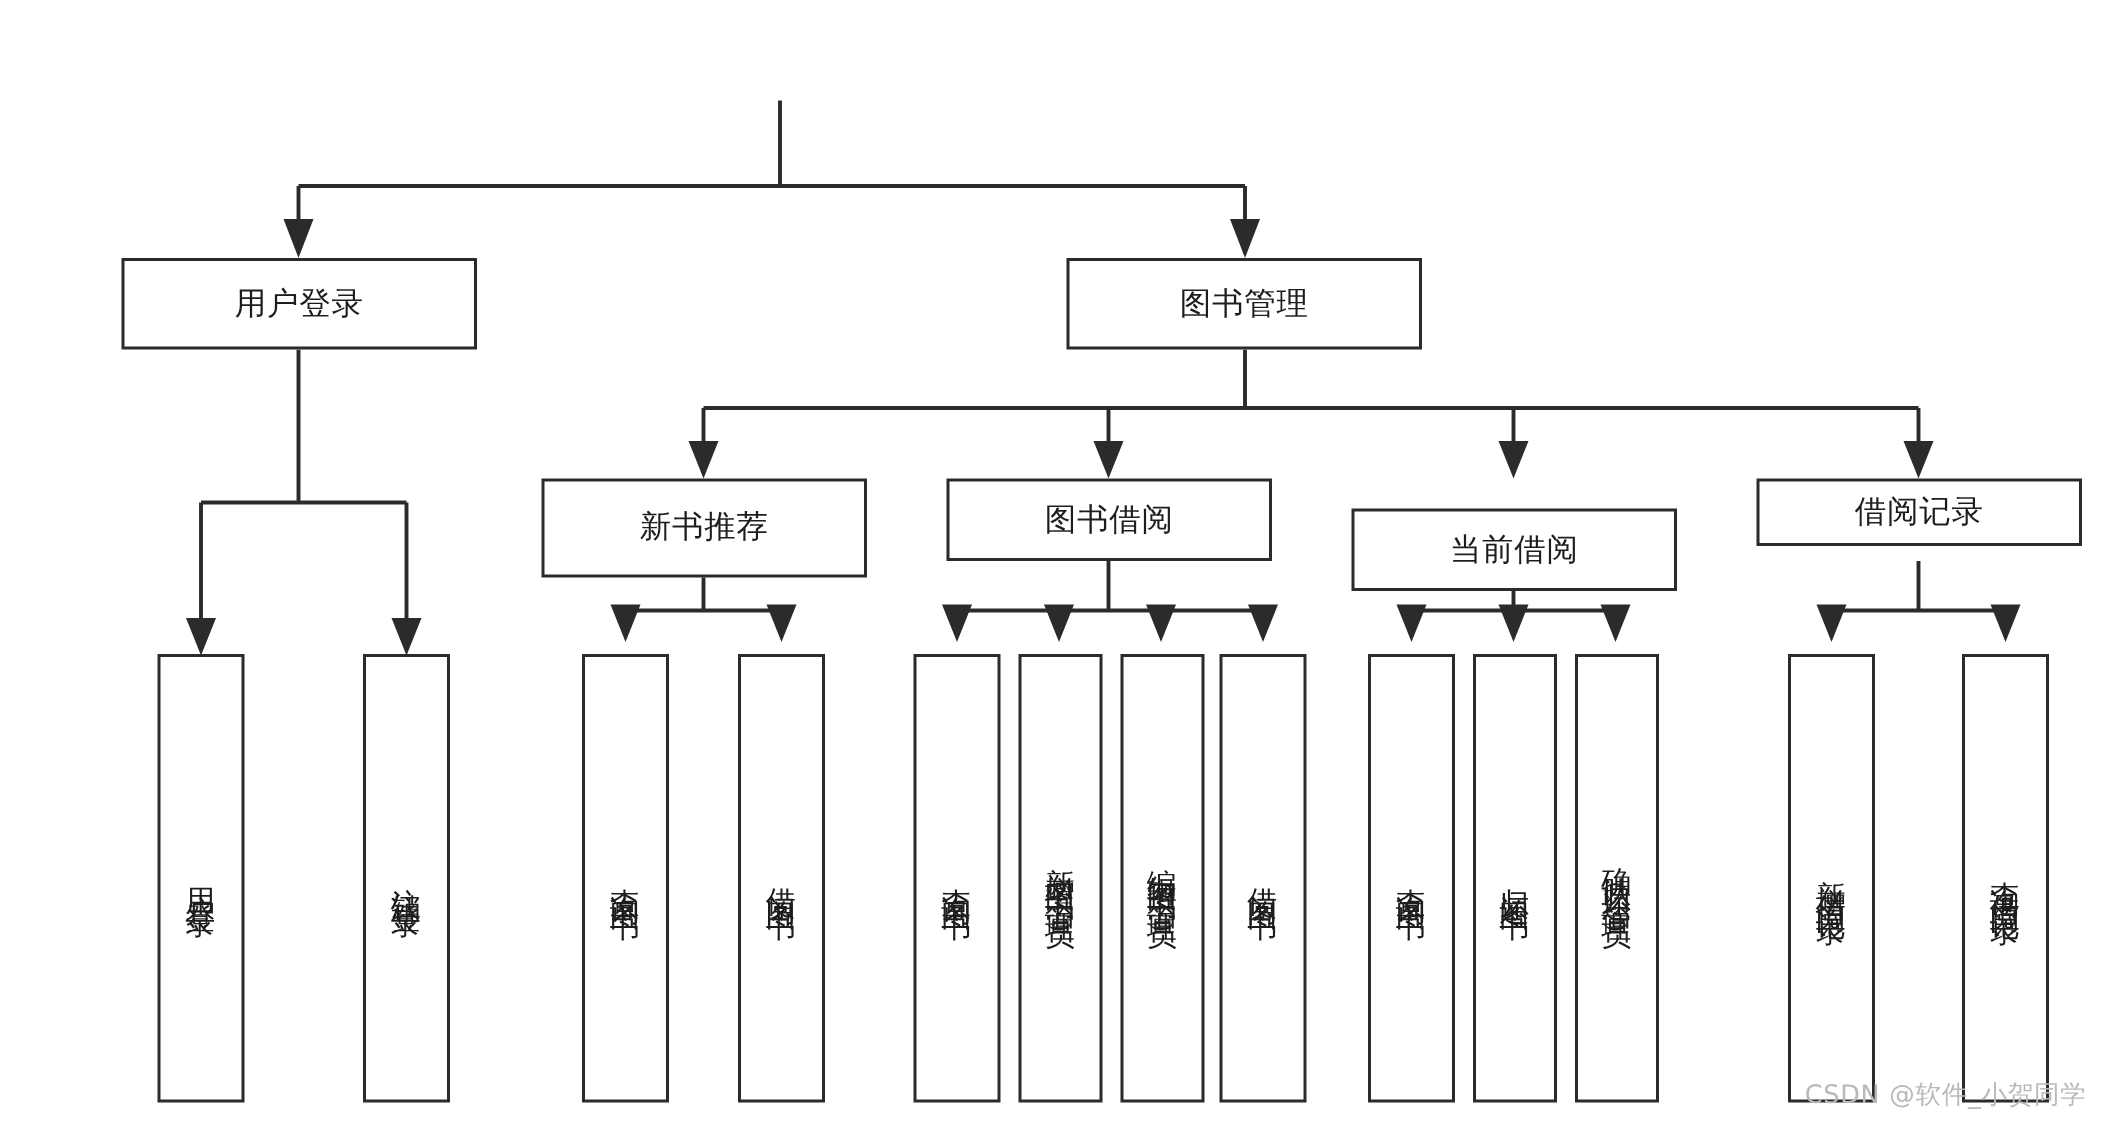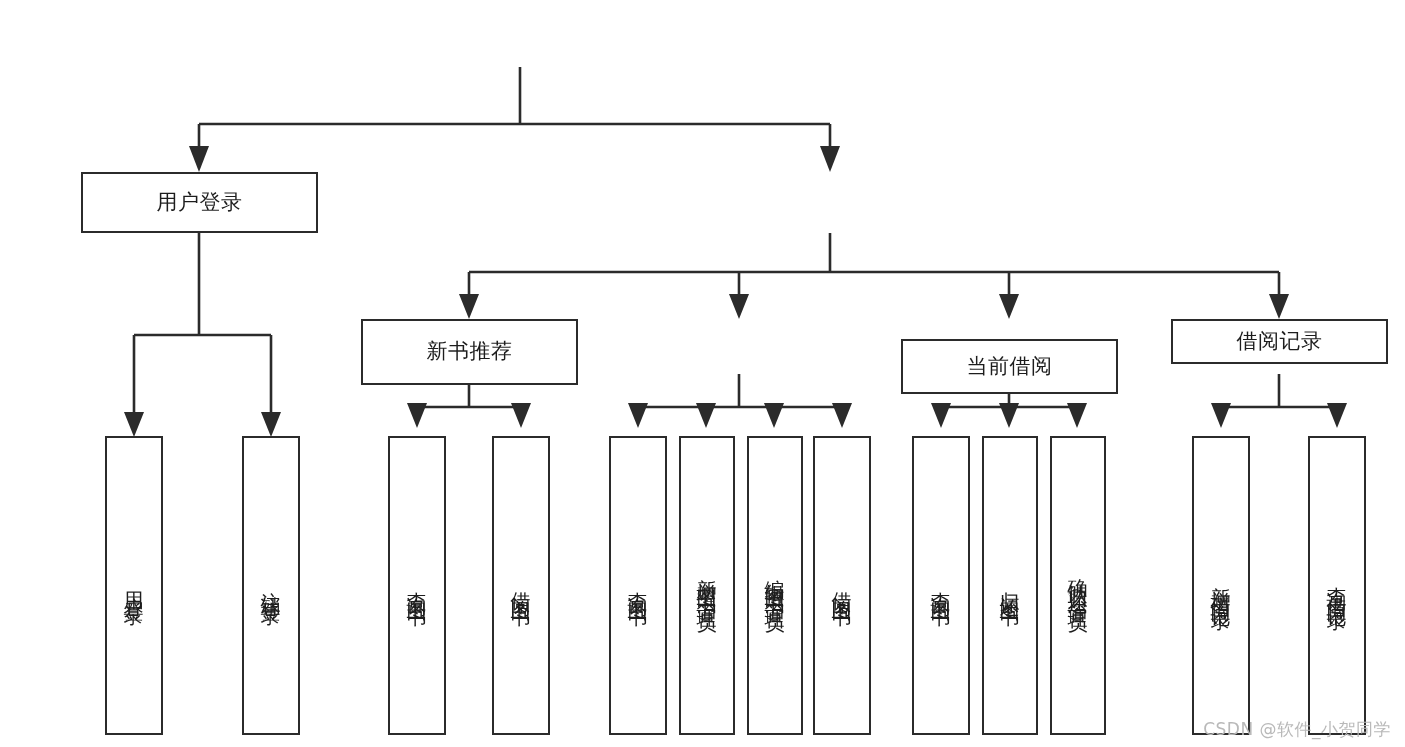--- a/index.html
+++ b/index.html
@@ -144,25 +144,31 @@
       <path d="M 1211 403 L 1231 403 L 1221 428 z"></path>
       <path d="M 1327 403 L 1347 403 L 1337 428 z"></path>
     </g>
   </svg>
 
 
   <div class="node-box" style="left:81px; top:172px; width:237px; height:61px;">
     <span class="node-label-h">用户登录</span>
   </div>
 
+  <div class="node-box" style="left:711px; top:172px; width:237px; height:61px;">
+    <span class="node-label-h">图书管理</span>
+  </div>
 
   <div class="node-box" style="left:361px; top:319px; width:217px; height:66px;">
     <span class="node-label-h">新书推荐</span>
   </div>
 
+  <div class="node-box" style="left:631px; top:319px; width:217px; height:55px;">
+    <span class="node-label-h">图书借阅</span>
+  </div>
 
   <div class="node-box" style="left:901px; top:319px; width:217px; height:55px;margin-top:20px;">
     <span class="node-label-h">当前借阅</span>
   </div>
 
   <div class="node-box" style="left:1171px; top:319px; width:217px; height:45px;">
     <span class="node-label-h">借阅记录</span>
   </div>
 
   <div class="node-box" style="left:105px; top:436px; width:58px; height:299px;">

